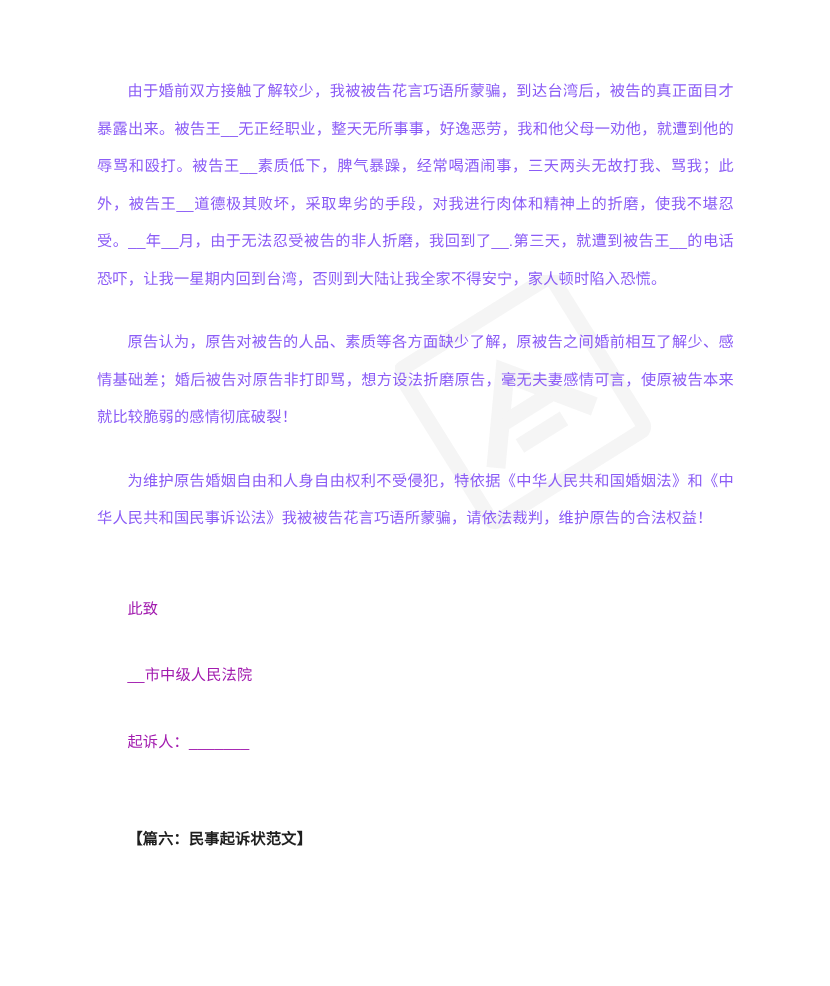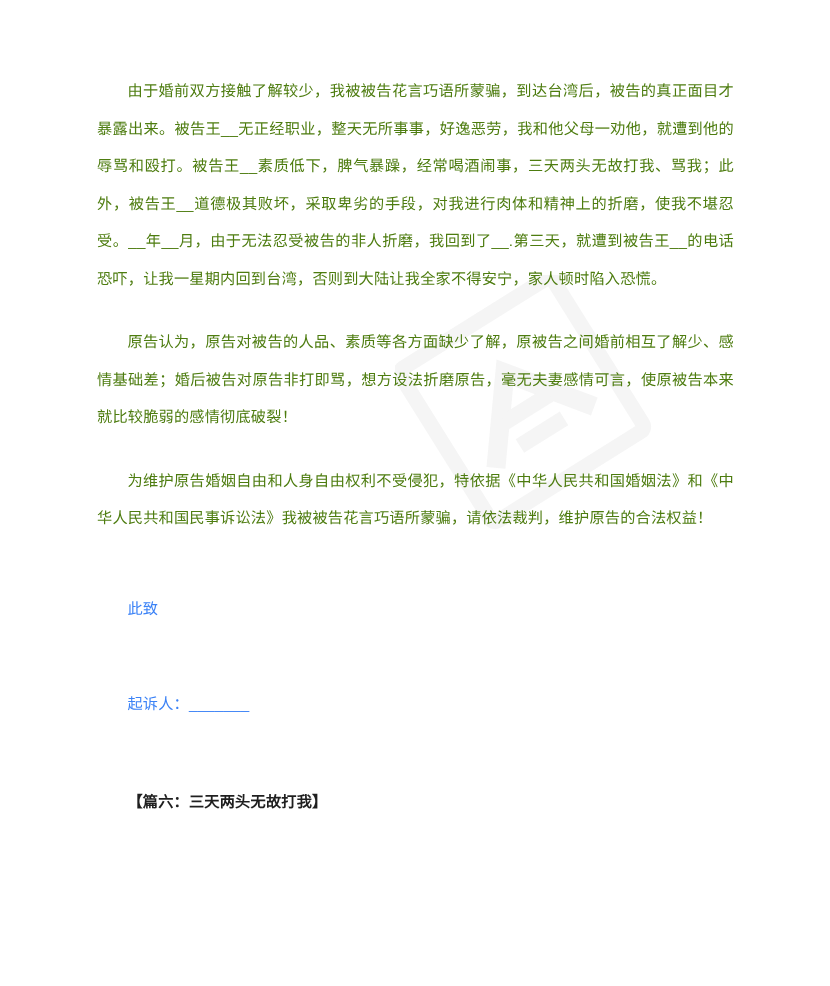--- a/index.html
+++ b/index.html
@@ -43,30 +43,30 @@
     z-index: 2;
   }
 
   p.para {
     margin: 0 0 26px 0;
     font-size: 15.2px;
     line-height: 37.5px;
     text-align: justify;
     text-justify: inter-ideograph;
     letter-spacing: 0.2px;
-    color: #4d7c0f;
+    color: #8b5cf6;
     text-indent: 2em;
   }
 
   p.line {
     margin: 0;
     font-size: 15.2px;
     line-height: 37.5px;
     letter-spacing: 0.2px;
-    color: #3b82f6;
+    color: #a21caf;
     text-indent: 2em;
   }
 
   .gap-sm { height: 27px; }
   .gap-md { height: 29px; }
   .gap-lg { height: 31px; }
 
   p.heading {
     margin: 0;
     font-size: 15.2px;
@@ -100,26 +100,27 @@
     <p class="para">原告认为，原告对被告的人品、素质等各方面缺少了解，原被告之间婚前相互了解少、感情基础差；婚后被告对原告非打即骂，想方设法折磨原告，毫无夫妻感情可言，使原被告本来就比较脆弱的感情彻底破裂！</p>
 
     <p class="para">为维护原告婚姻自由和人身自由权利不受侵犯，特依据《中华人民共和国婚姻法》和《中华人民共和国民事诉讼法》我被被告花言巧语所蒙骗，请依法裁判，维护原告的合法权益！</p>
 
     <div class="gap-sm"></div>
 
     <p class="line">此致</p>
 
     <div class="gap-md"></div>
 
+    <p class="line">__市中级人民法院</p>
 
     <div class="gap-md"></div>
 
     <p class="line">起诉人：_______</p>
 
     <div class="gap-md"></div>
 
 
     <div class="gap-lg"></div>
 
-    <p class="heading">【篇六：三天两头无故打我】</p>
+    <p class="heading">【篇六：民事起诉状范文】</p>
 
   </div>
 </div>
 
 </body></html>

